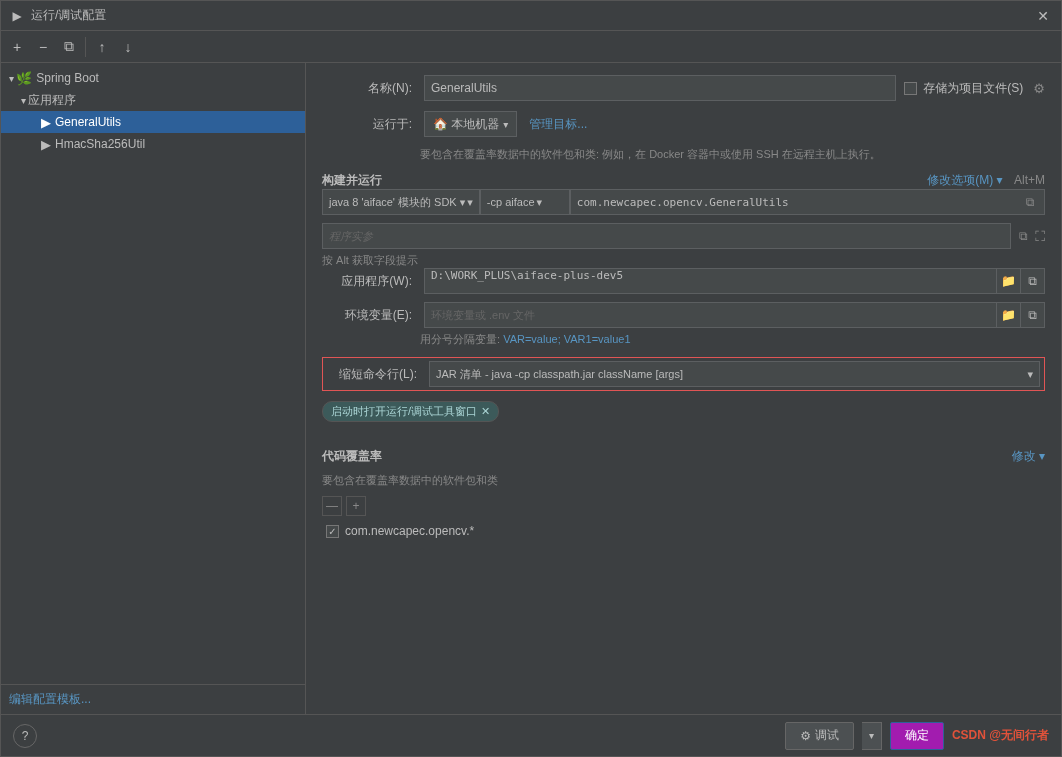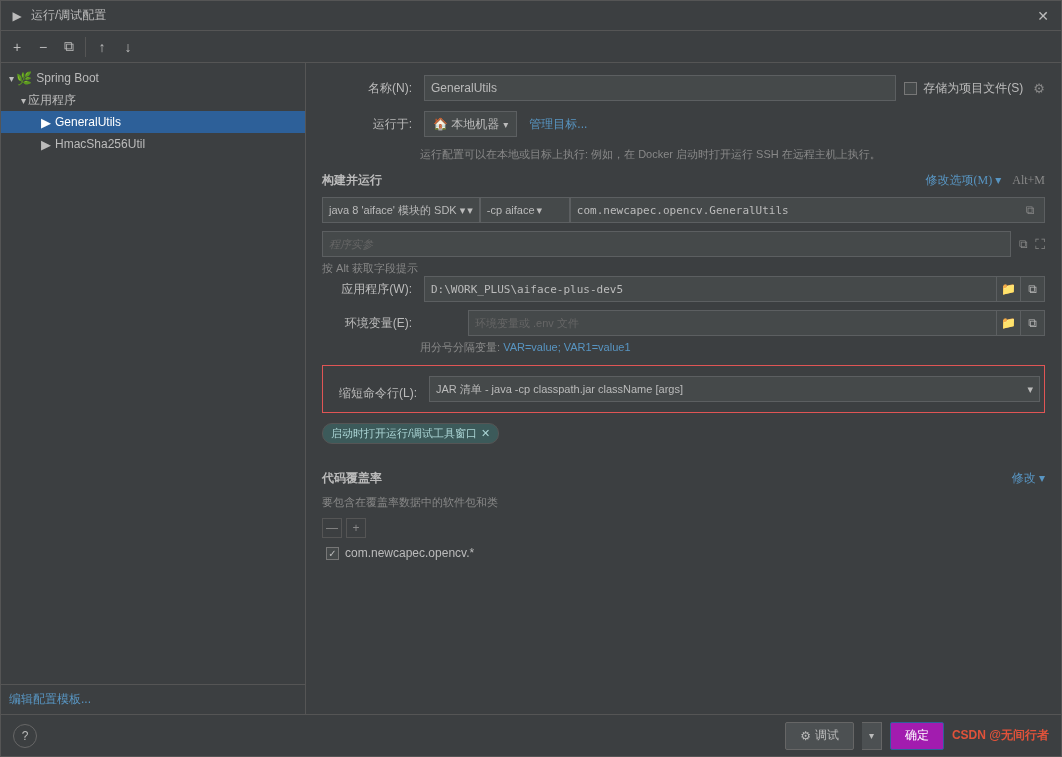--- a/index.html
+++ b/index.html
@@ -179,23 +179,21 @@
     .info-text {
       color: #888;
       font-size: 11px;
       margin-left: 98px;
       margin-bottom: 10px;
     }
     .section-header {
       display: flex;
       align-items: center;
       justify-content: space-between;
-      margin-bottom: 8px;
       margin-top: 4px;
-      font-family: Liberation Serif, serif;
     }
     .section-title {
       font-size: 12px;
       color: #bbbbbb;
       font-weight: bold;
     }
     .section-link {
       color: #5895c2;
       cursor: pointer;
       font-size: 12px;
@@ -261,21 +259,21 @@
       margin-bottom: 8px;
     }
     .workdir-field {
       flex: 1;
       height: 26px;
       background: #45494a;
       border: 1px solid #5c5f61;
       color: #bbbbbb;
       font-size: 11px;
       padding: 0 6px;
-      display: flex; align-items: center;
+      display: flex; align-items: flex-start;
     }
     .field-btn {
       width: 24px;
       height: 26px;
       background: #45494a;
       border: 1px solid #5c5f61;
       border-left: none;
       color: #bbbbbb;
       cursor: pointer;
       display: flex; align-items: center; justify-content: center;
@@ -287,38 +285,38 @@
       margin-bottom: 4px;
     }
     .env-field {
       flex: 1;
       height: 26px;
       background: #45494a;
       border: 1px solid #5c5f61;
       color: #888;
       font-size: 11px;
       padding: 0 6px;
-      display: flex; align-items: center; margin-left: 44px;
+      display: flex; align-items: center;
     }
     .env-sep-text {
       color: #888;
       font-size: 11px;
       margin-bottom: 8px;
     }
     .env-sep-link {
       color: #5895c2;
       cursor: pointer;
     }
     
     .shorten-row {
       display: flex;
-      align-items: flex-end;
+      align-items: center;
       margin-bottom: 10px;
       border: 1.5px solid #e05555;
-      padding: 10px 4px;
+      padding: 3px 4px;
     }
     .shorten-dropdown {
       flex: 1;
       height: 26px;
       background: #45494a;
       border: 1px solid #5c5f61;
       color: #bbbbbb;
       font-size: 11px;
       padding: 0 6px;
       display: flex; align-items: center; justify-content: space-between;
@@ -547,21 +545,21 @@
       <div class="form-row">
         <span class="form-label">运行于:</span>
         <button class="dropdown-btn">
           <span>🏠 本地机器</span>
           <span class="dropdown-arrow">▾</span>
         </button>
         <span style="margin-left:12px;"></span>
         <button class="link-btn">管理目标...</button>
       </div>
 
-      <div class="info-text">运行配置可以在本地或目标上执行: 例如，在 Docker 启动时打开运行 SSH 在远程主机上执行。</div>
+      <div class="info-text">要包含在覆盖率数据中的软件包和类: 例如，在 Docker 容器中或使用 SSH 在远程主机上执行。</div>
 
       <div class="section-header">
         <span class="section-title">构建并运行</span>
         <span class="section-link">
           <span>修改选项(M) ▾</span>
           <span style="color:#888;margin-left:8px;">Alt+M</span>
         </span>
       </div>
 
       <div class="code-row">

